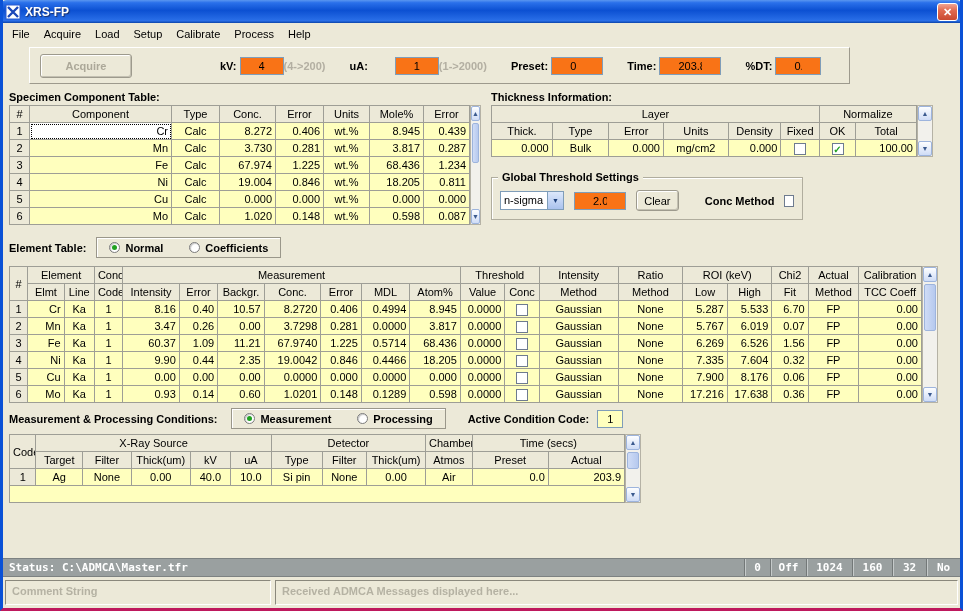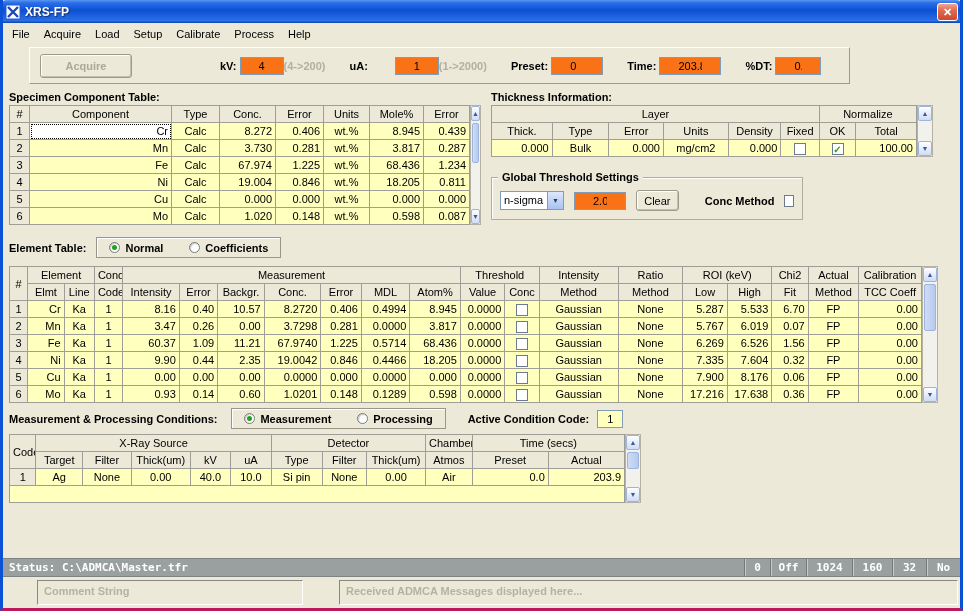--- a/index.html
+++ b/index.html
@@ -93,21 +93,21 @@
 
   
   .statusbar { position:absolute; left:0; right:0; bottom:31px; height:19px; background:#9aa0a0;
     display:flex; align-items:stretch; color:#fff; font-weight:bold;
     font-family:"DejaVu Sans Mono","Liberation Mono",monospace; font-size:11px;
     border-top:1px solid #7d8282; border-bottom:1px solid #7d8282; }
   .status-main { flex:1; padding:2px 6px; white-space:nowrap; overflow:hidden; }
   .status-seg { border-left:1px solid #737878; box-shadow:inset 1px 0 0 #c5caca; text-align:center; padding:2px 2px; }
   .footer { position:absolute; left:2px; right:2px; bottom:3px; height:25px; display:flex; gap:4px; }
   .footer-panel { border:1px solid; border-color:#8a887c #fff #fff #8a887c; padding:4px 6px;
-    color:#b5b2a3; font-weight:bold; white-space:nowrap; overflow:hidden;margin-left:32px; }
+    color:#b5b2a3; font-weight:bold; white-space:nowrap; overflow:hidden; }
   .footer-left { width:266px; }
   .footer-right { flex:1; }
 </style>
 </head>
 <body>
 
 <div class="window">
 
   <div class="titlebar">
     <span class="app-icon">

